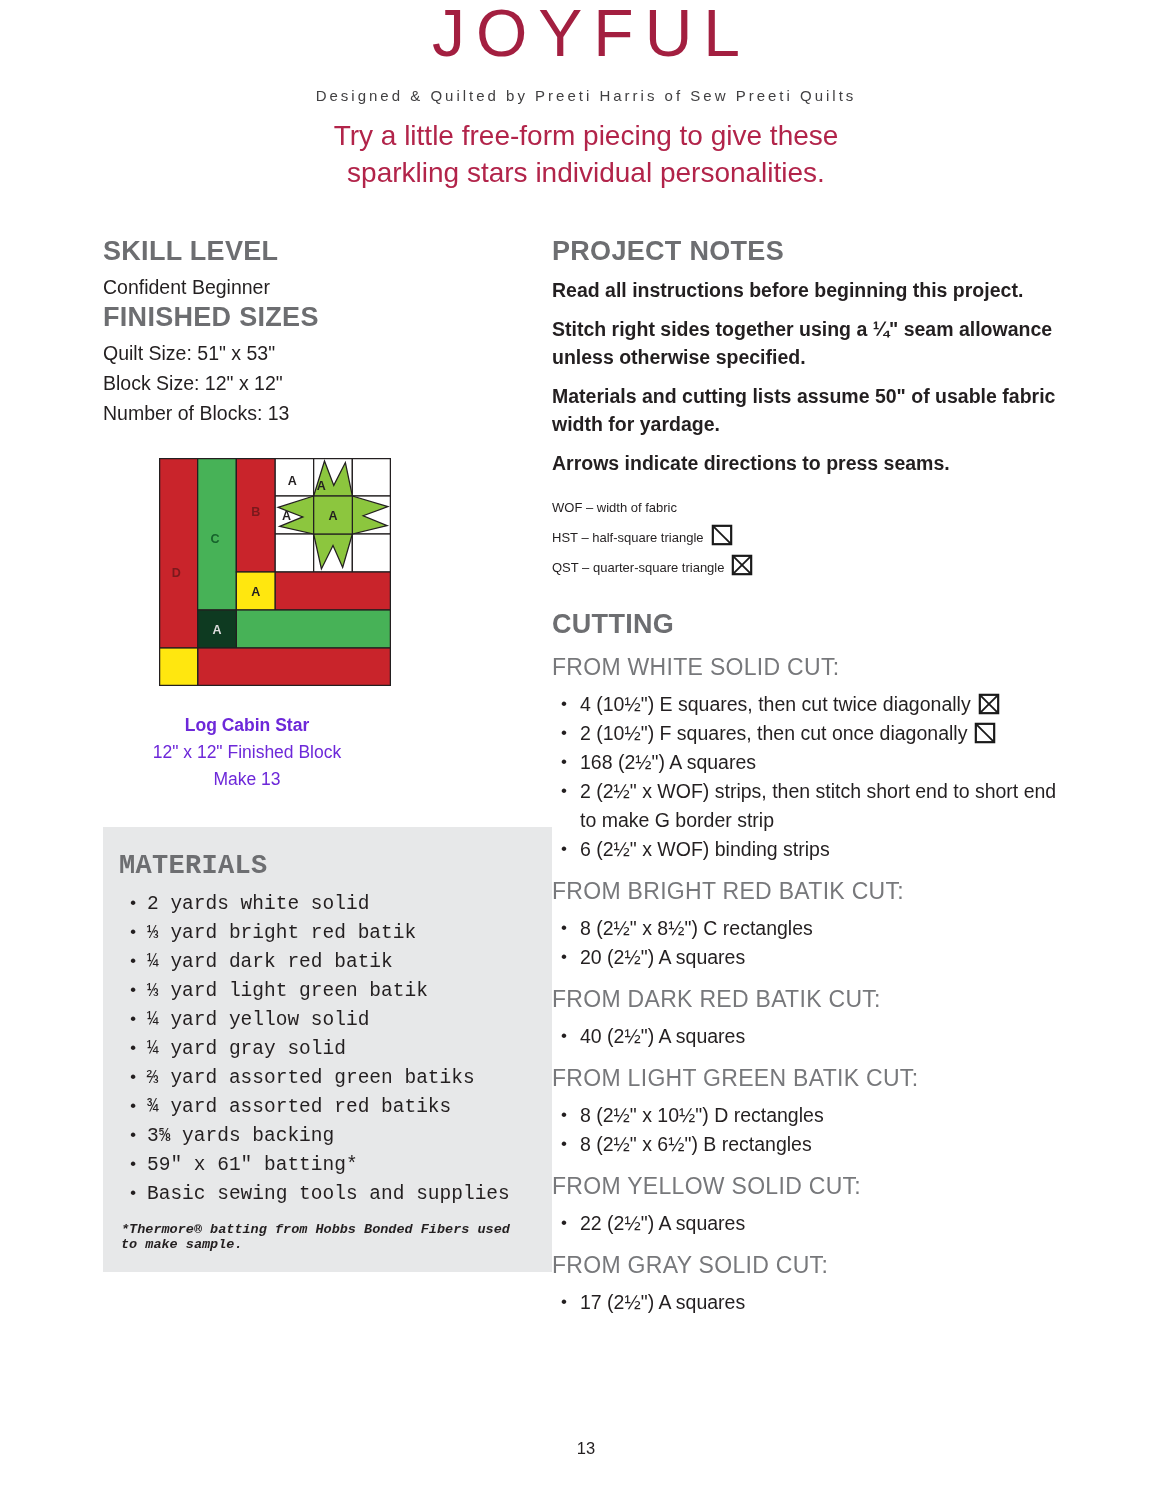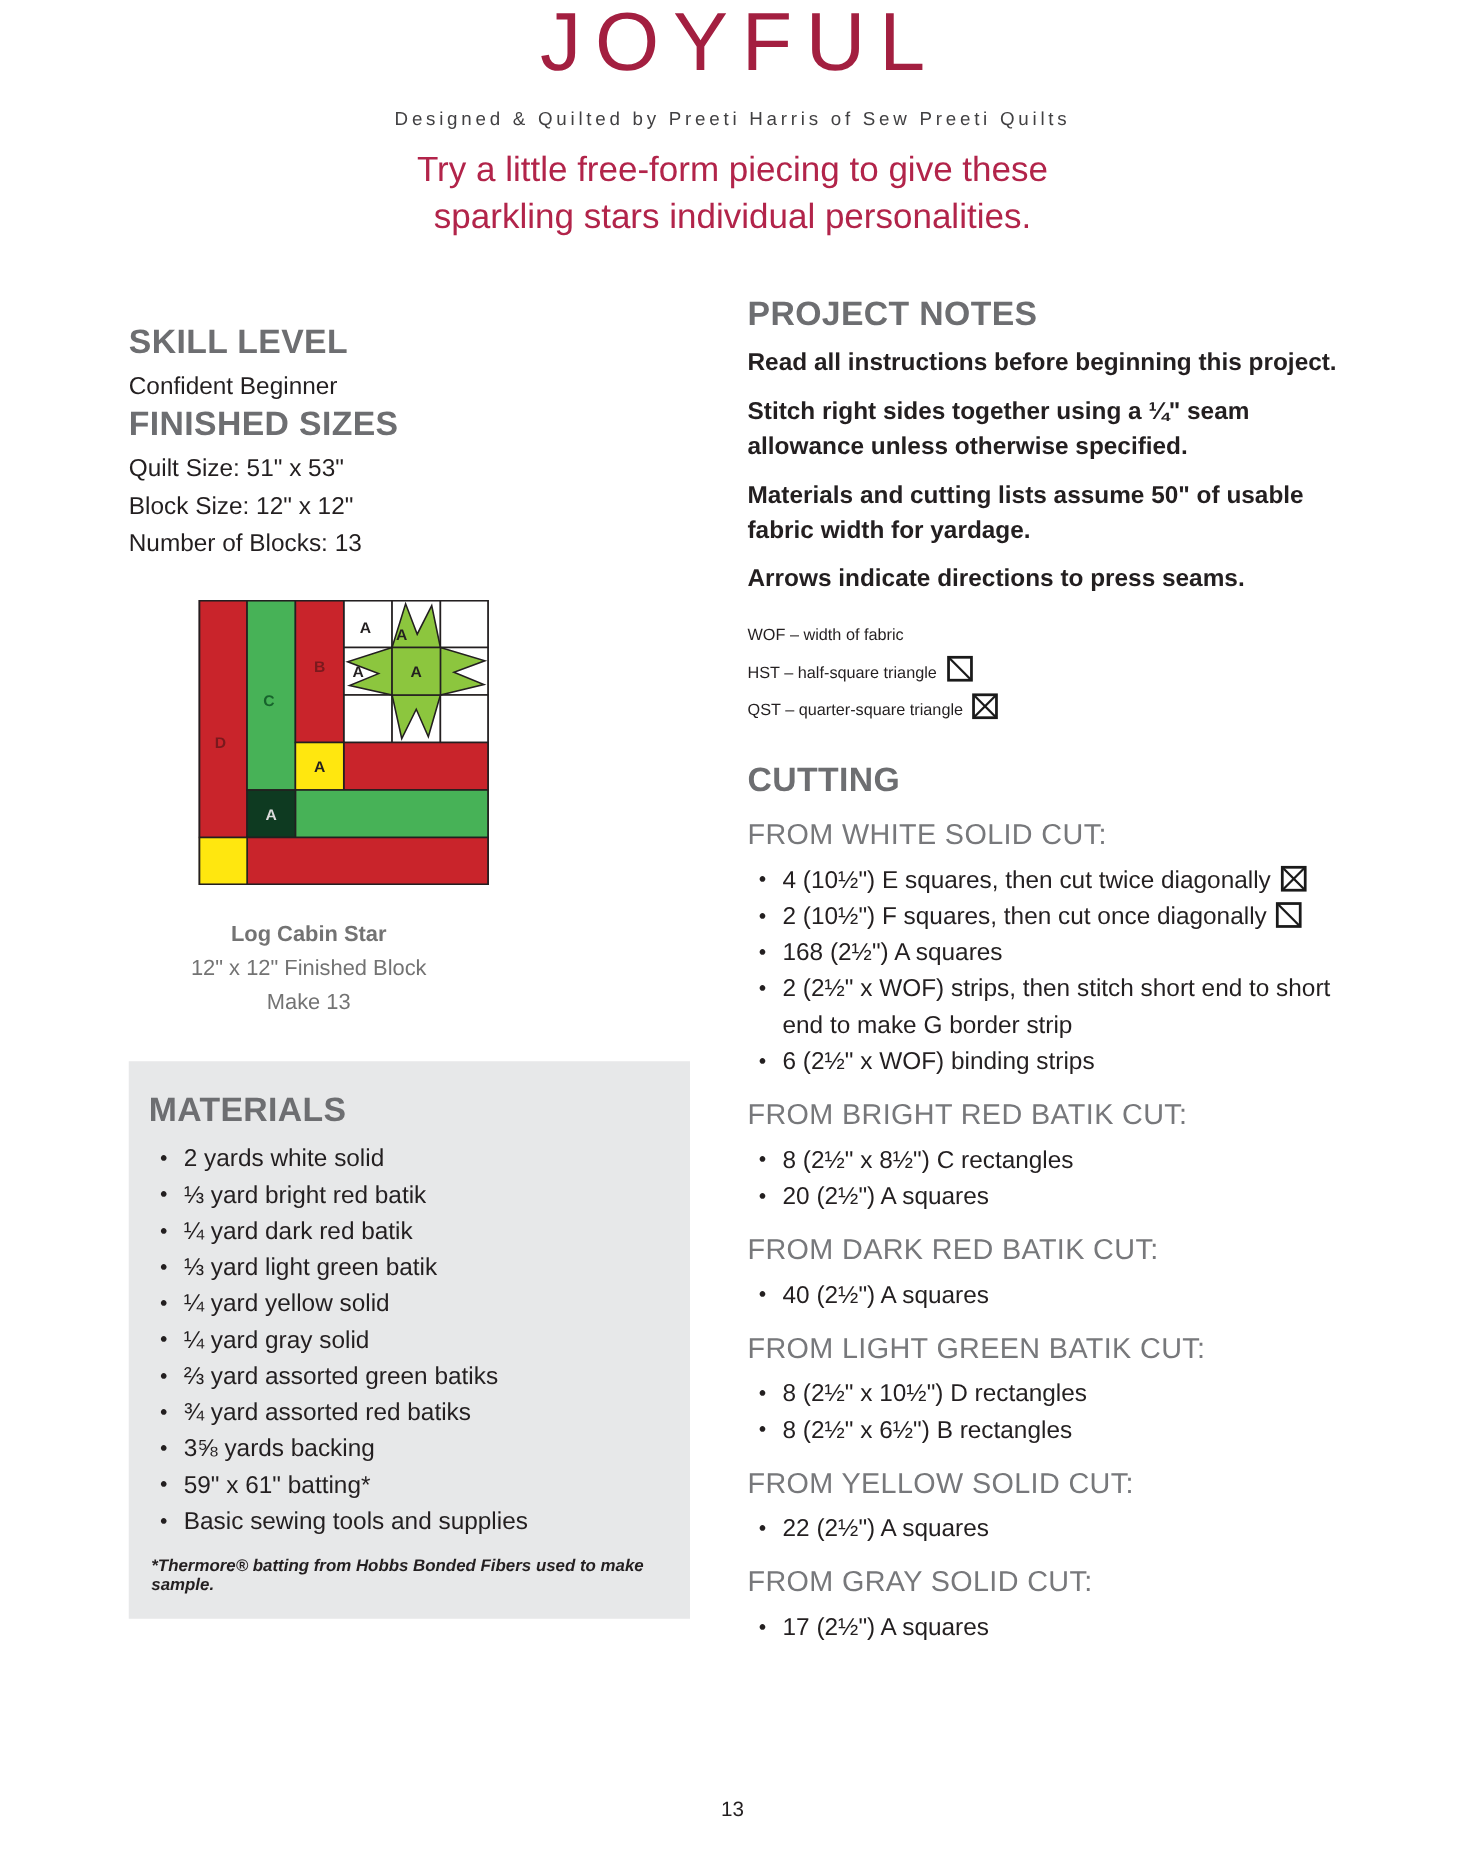--- a/index.html
+++ b/index.html
@@ -30,21 +30,21 @@
     letter-spacing:3px;
     color:#414042;
   }
   .tagline{
     margin-top:13px;
     font-size:28px;
     line-height:37px;
     color:var(--accent,#b2244a);
   }
   
-  .columns{display:flex;padding:45px 98px 0 103px;gap:46px;align-items:center;}
+  .columns{display:flex;padding:45px 98px 0 103px;}
   .col-left{width:449px;flex:none;}
   .col-right{flex:1;min-width:0;}
   h2.sec{
     font-size:27px;
     font-weight:bold;
     color:#6d6e71;
     letter-spacing:.3px;
     margin:0;
   }
   .body-text{font-size:19.5px;line-height:30px;}
@@ -64,27 +64,28 @@
   .block-svg text{
     font-family:"Liberation Sans","DejaVu Sans",sans-serif;
     font-weight:bold;
     font-size:13px;
     text-anchor:middle;
   }
   .lab-dark{fill:#231f20;}
   .lab-red{fill:#7a191d;}
   .lab-green{fill:#17632c;}
   .lab-light{fill:#dcdcdc;}
-  .figcap{text-align:center;margin-top:26px;font-size:17.5px;line-height:27px;color:#737373;}
+  .figcap{text-align:center;margin-top:26px;font-size:17.5px;line-height:27px;color:#6d28d9;}
   .figcap .t{font-weight:bold;}
   
   .materials{
     background:var(--materials-bg,#e7e8e9);
     margin-top:34px;
     padding:24px 18px 20px 16px;
+    font-family:Liberation Mono, monospace;
   }
   ul.bullets{list-style:none;margin:9px 0 0;padding:0;}
   ul.bullets li{
     position:relative;
     padding-left:28px;
     font-size:19.5px;
     line-height:29px;
   }
   ul.bullets li::before{
     content:"\2022";

